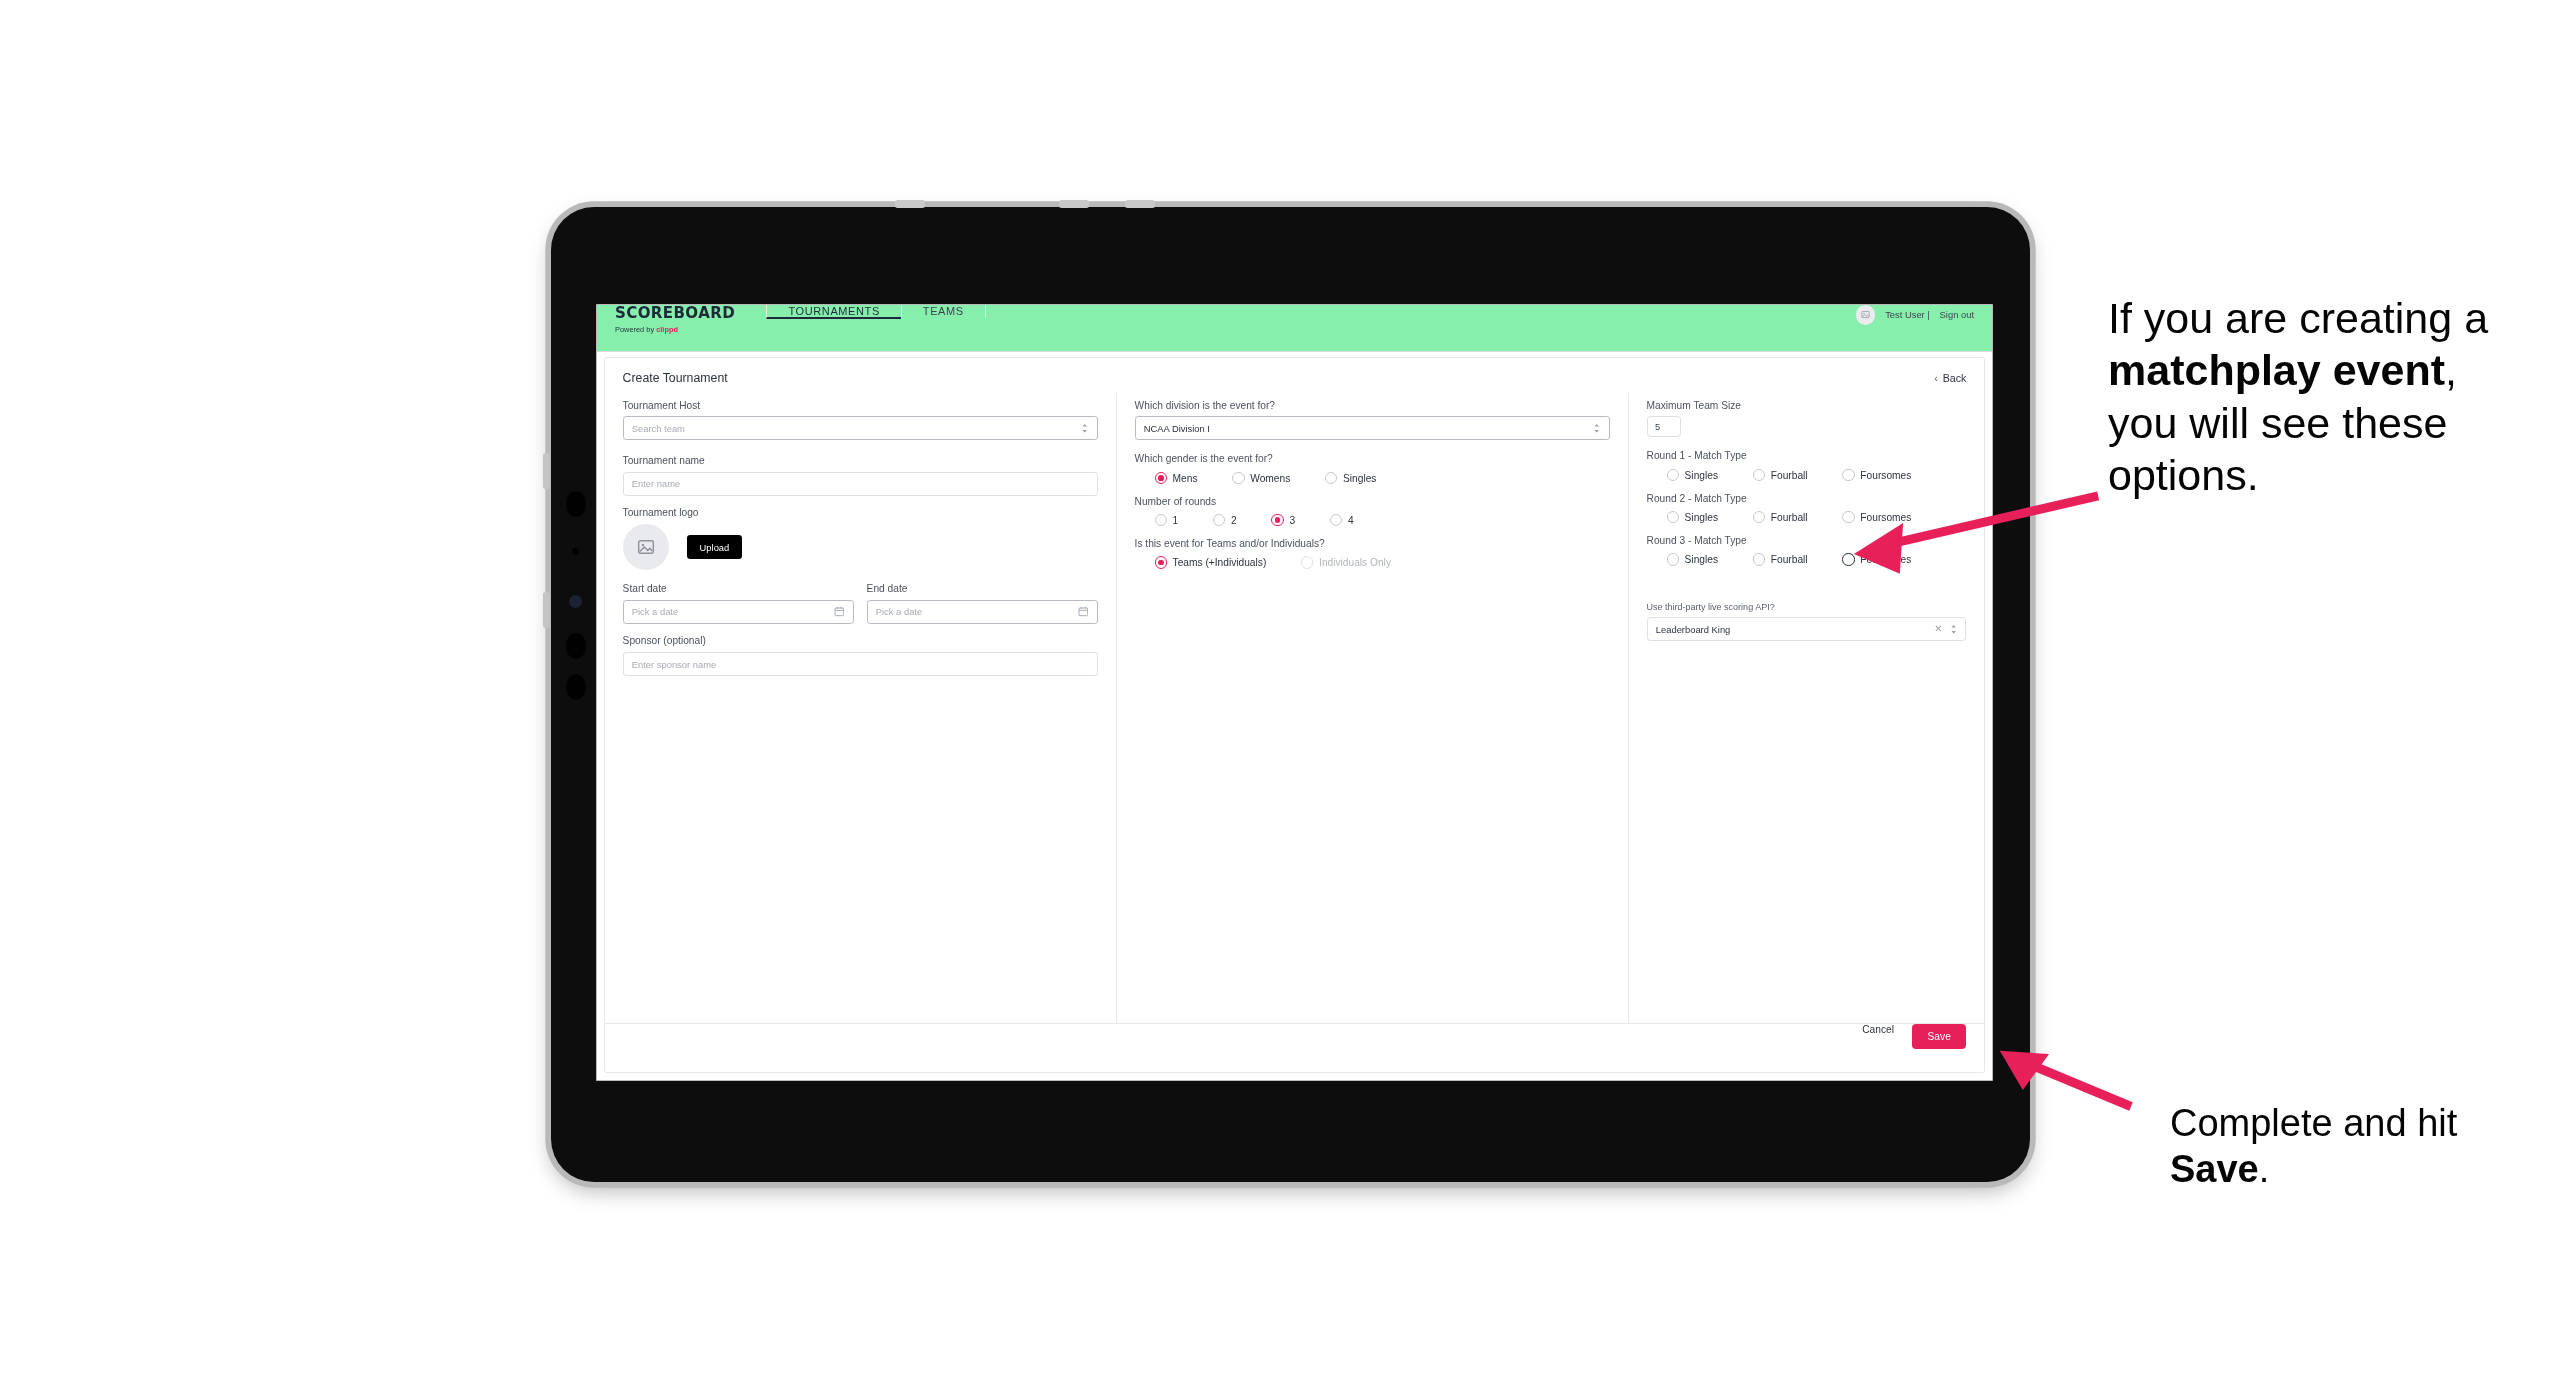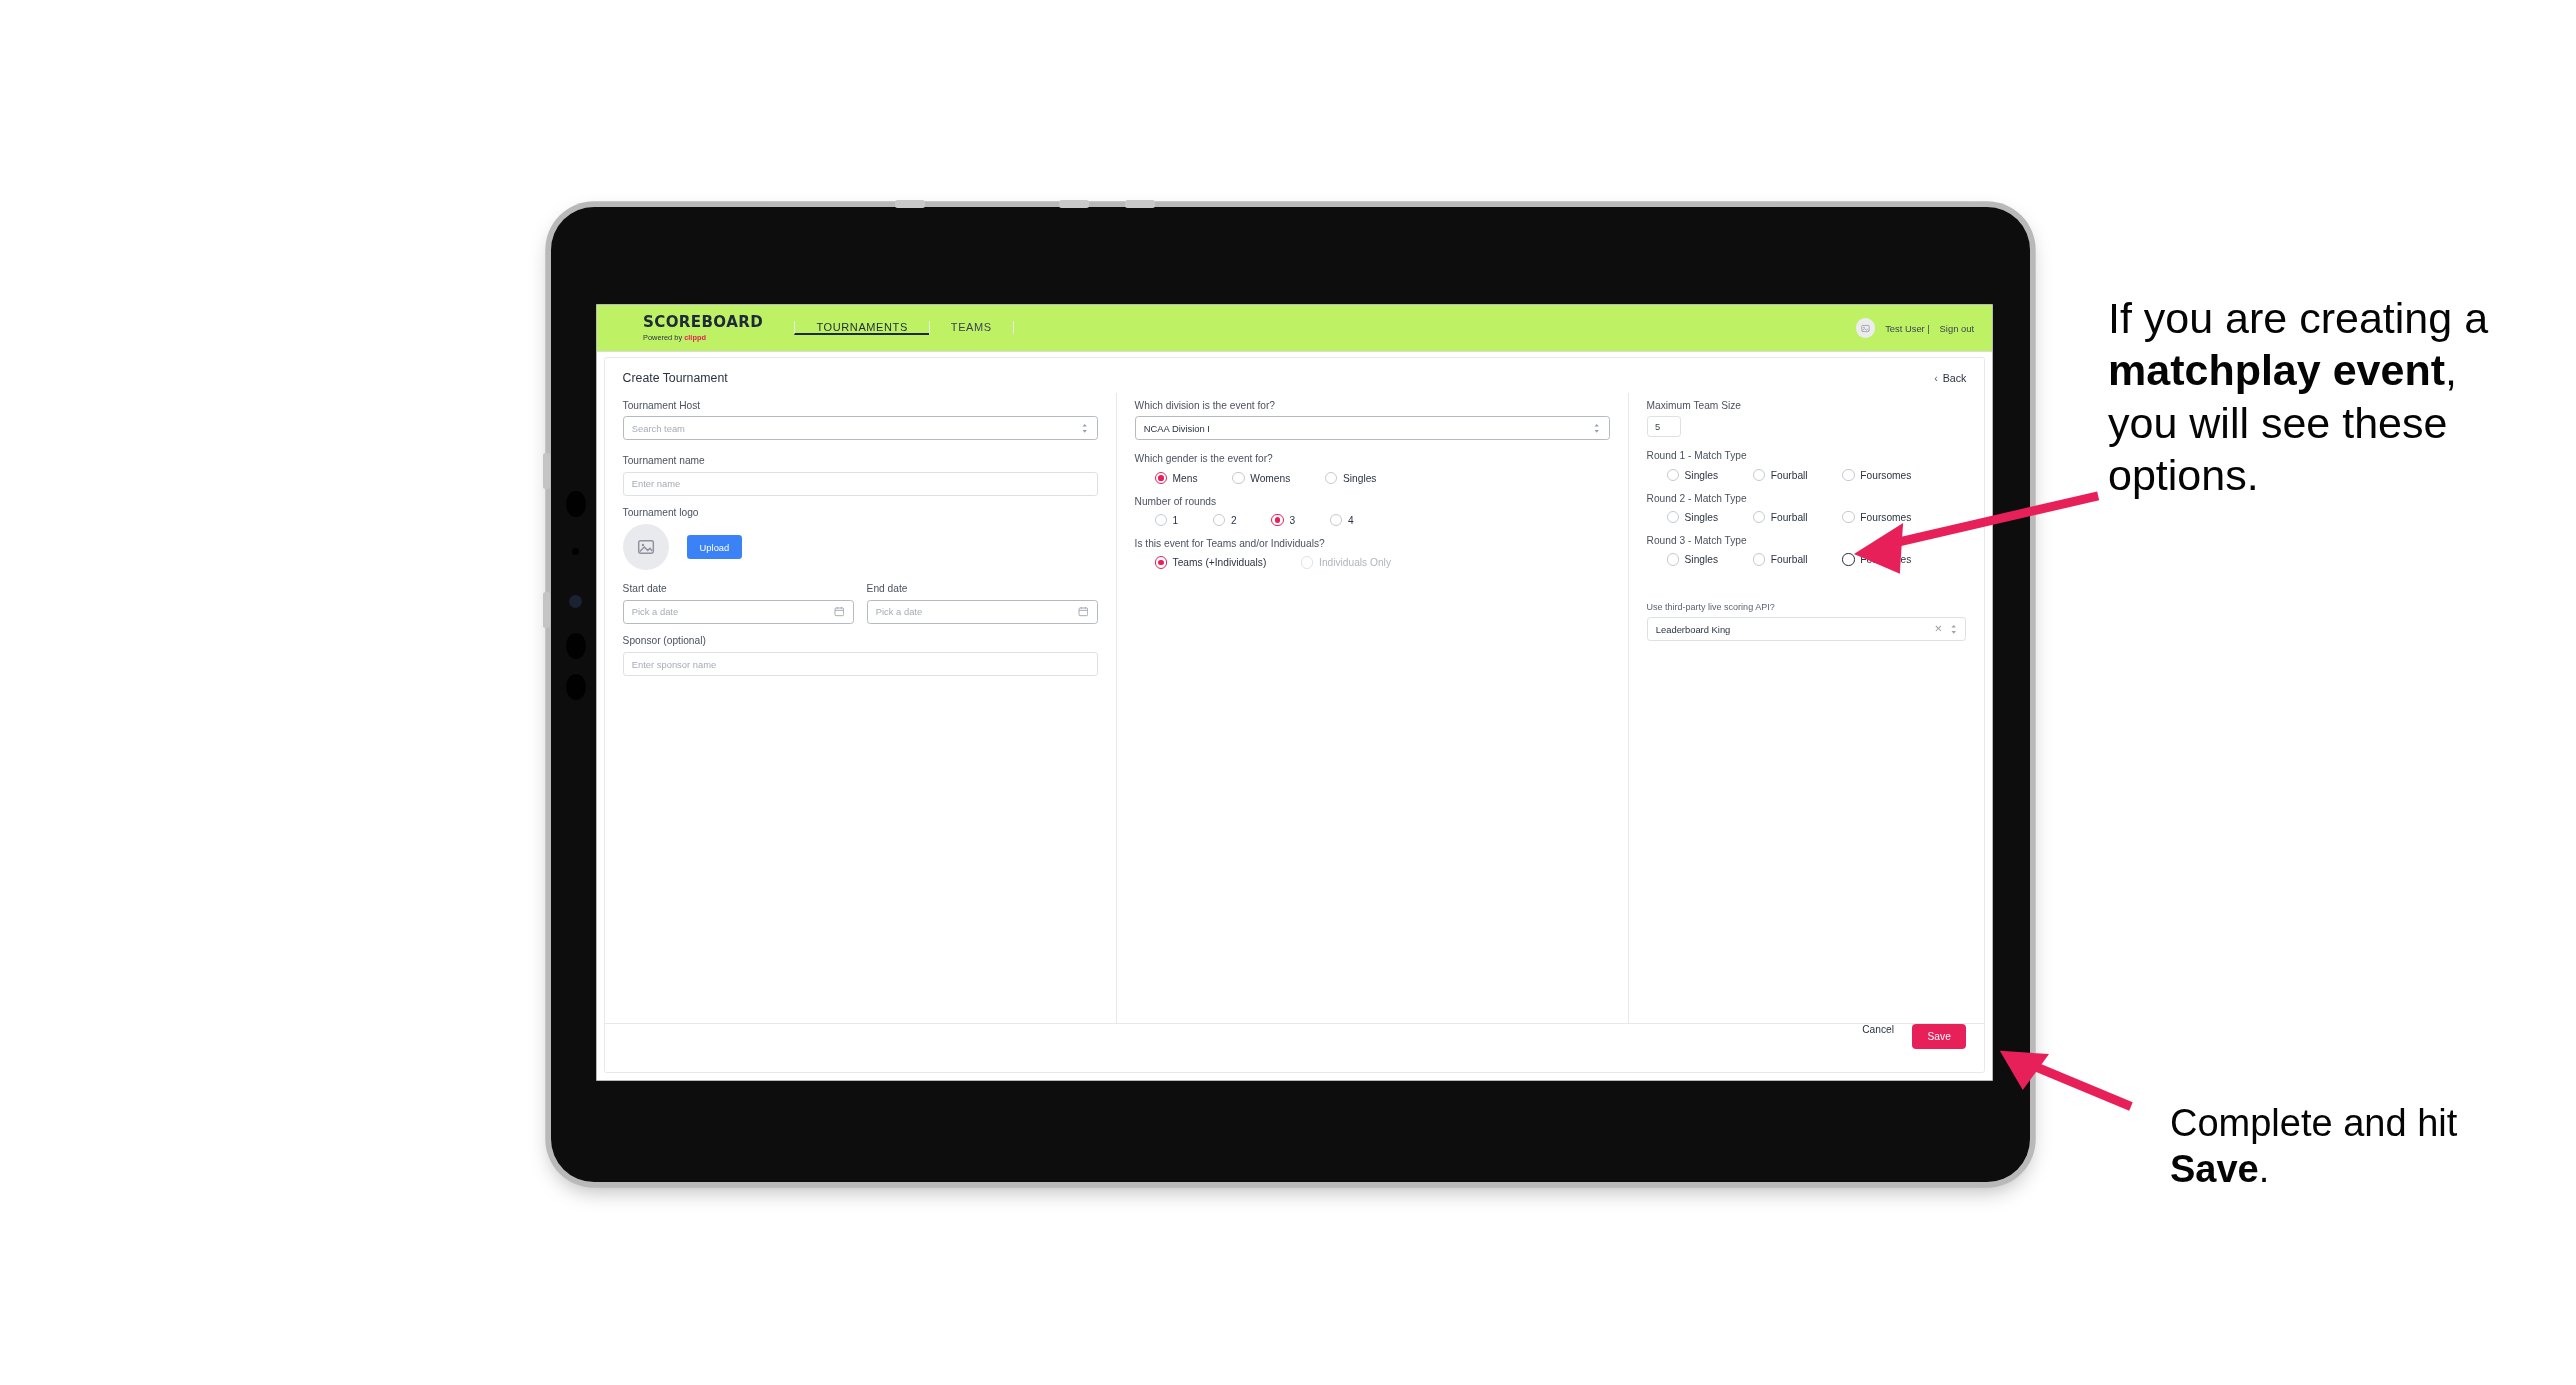--- a/index.html
+++ b/index.html
@@ -20,22 +20,22 @@
 
   .top-nub{position:absolute;top:-6.6px;width:29.5px;height:7.4px;background:#c9c9c9;border-radius:2.5px;}
   .side-nub{position:absolute;left:-8.2px;width:7.4px;height:36px;background:#c4c4c4;border-radius:2.5px;}
 
   
   #app{position:absolute;left:597px;top:305px;width:1395px;height:775px;
        background:#ffffff;overflow:hidden;
        box-shadow:0 0 0 0.8px #e3e3e3;}
 
   
-  #appbar{height:46px;display:flex;align-items:center;background:#bef264;
-          border-bottom:0.8px solid #d8dbe0;position:relative;padding-left:28px;}
+  #appbar{height:46px;display:flex;align-items:flex-start;background:#86efac;
+          border-bottom:0.8px solid #d8dbe0;position:relative;}
   .brand{display:flex;flex-direction:column;justify-content:center;padding:0 21px 0 18px;}
   .brand-title{font-family:"DejaVu Sans",sans-serif;font-weight:bold;font-size:16.4px;
                letter-spacing:0.4px;color:#1e2a3a;line-height:1;transform:scaleX(.92);transform-origin:left;}
   .brand-sub{font-size:7.8px;color:#2b3342;margin-top:3.3px;transform:scaleX(.95);transform-origin:left;}
   .brand-sub .clippd{color:#e8205a;font-weight:bold;}
   .nav{display:flex;align-items:stretch;}
   .nav-tab{display:flex;align-items:center;padding:0 21px;font-size:11px;
            letter-spacing:0.6px;color:#3d4452;cursor:pointer;border-bottom:2.5px solid transparent;
            border-left:0.8px solid #e6e8ec;}
   .nav-tab.active{border-bottom-color:#1e2a3a;color:#1e2a3a;}
@@ -68,21 +68,21 @@
   .inp.light{border-color:#dcdfe4;}
   .inp .ph{color:#a6abb4;}
   .inp .val{color:#2b3342;}
   .inp .right-ico{margin-left:auto;color:#9aa0a9;display:flex;align-items:center;gap:7.4px;}
   .row2{display:flex;gap:13px;}
   .row2>div{flex:1;}
 
   .logo-row{display:flex;align-items:center;gap:18px;margin-top:3.3px;}
   .logo-circle{width:46px;height:46px;border-radius:50%;background:#e9eaee;
                display:flex;align-items:center;justify-content:center;color:#8e939c;}
-  .upload-btn{background:#3b82f6;color:#fff;font-size:9.4px;border-radius:3.3px;
+  .upload-btn{background:#000000;color:#fff;font-size:9.4px;border-radius:3.3px;
               padding:6.6px 13px;cursor:pointer;}
 
   
   .radios{display:flex;align-items:center;gap:7.4px;flex-wrap:wrap;margin-bottom:3.3px;}
   .radio{display:flex;align-items:center;gap:5.7px;margin-right:7.4px;cursor:pointer;padding-left:20px;}
   .dot{width:12.3px;height:12.3px;border-radius:50%;border:1.3px solid #c5c9cf;box-sizing:border-box;
        display:flex;align-items:center;justify-content:center;background:#fff;flex:none;}
   .dot.on{border-color:#e8205a;}
   .dot.on::after{content:"";width:5.7px;height:5.7px;border-radius:50%;background:#e8205a;}
   .dot.focus{border-color:#2b3342;border-width:1.6px;}

